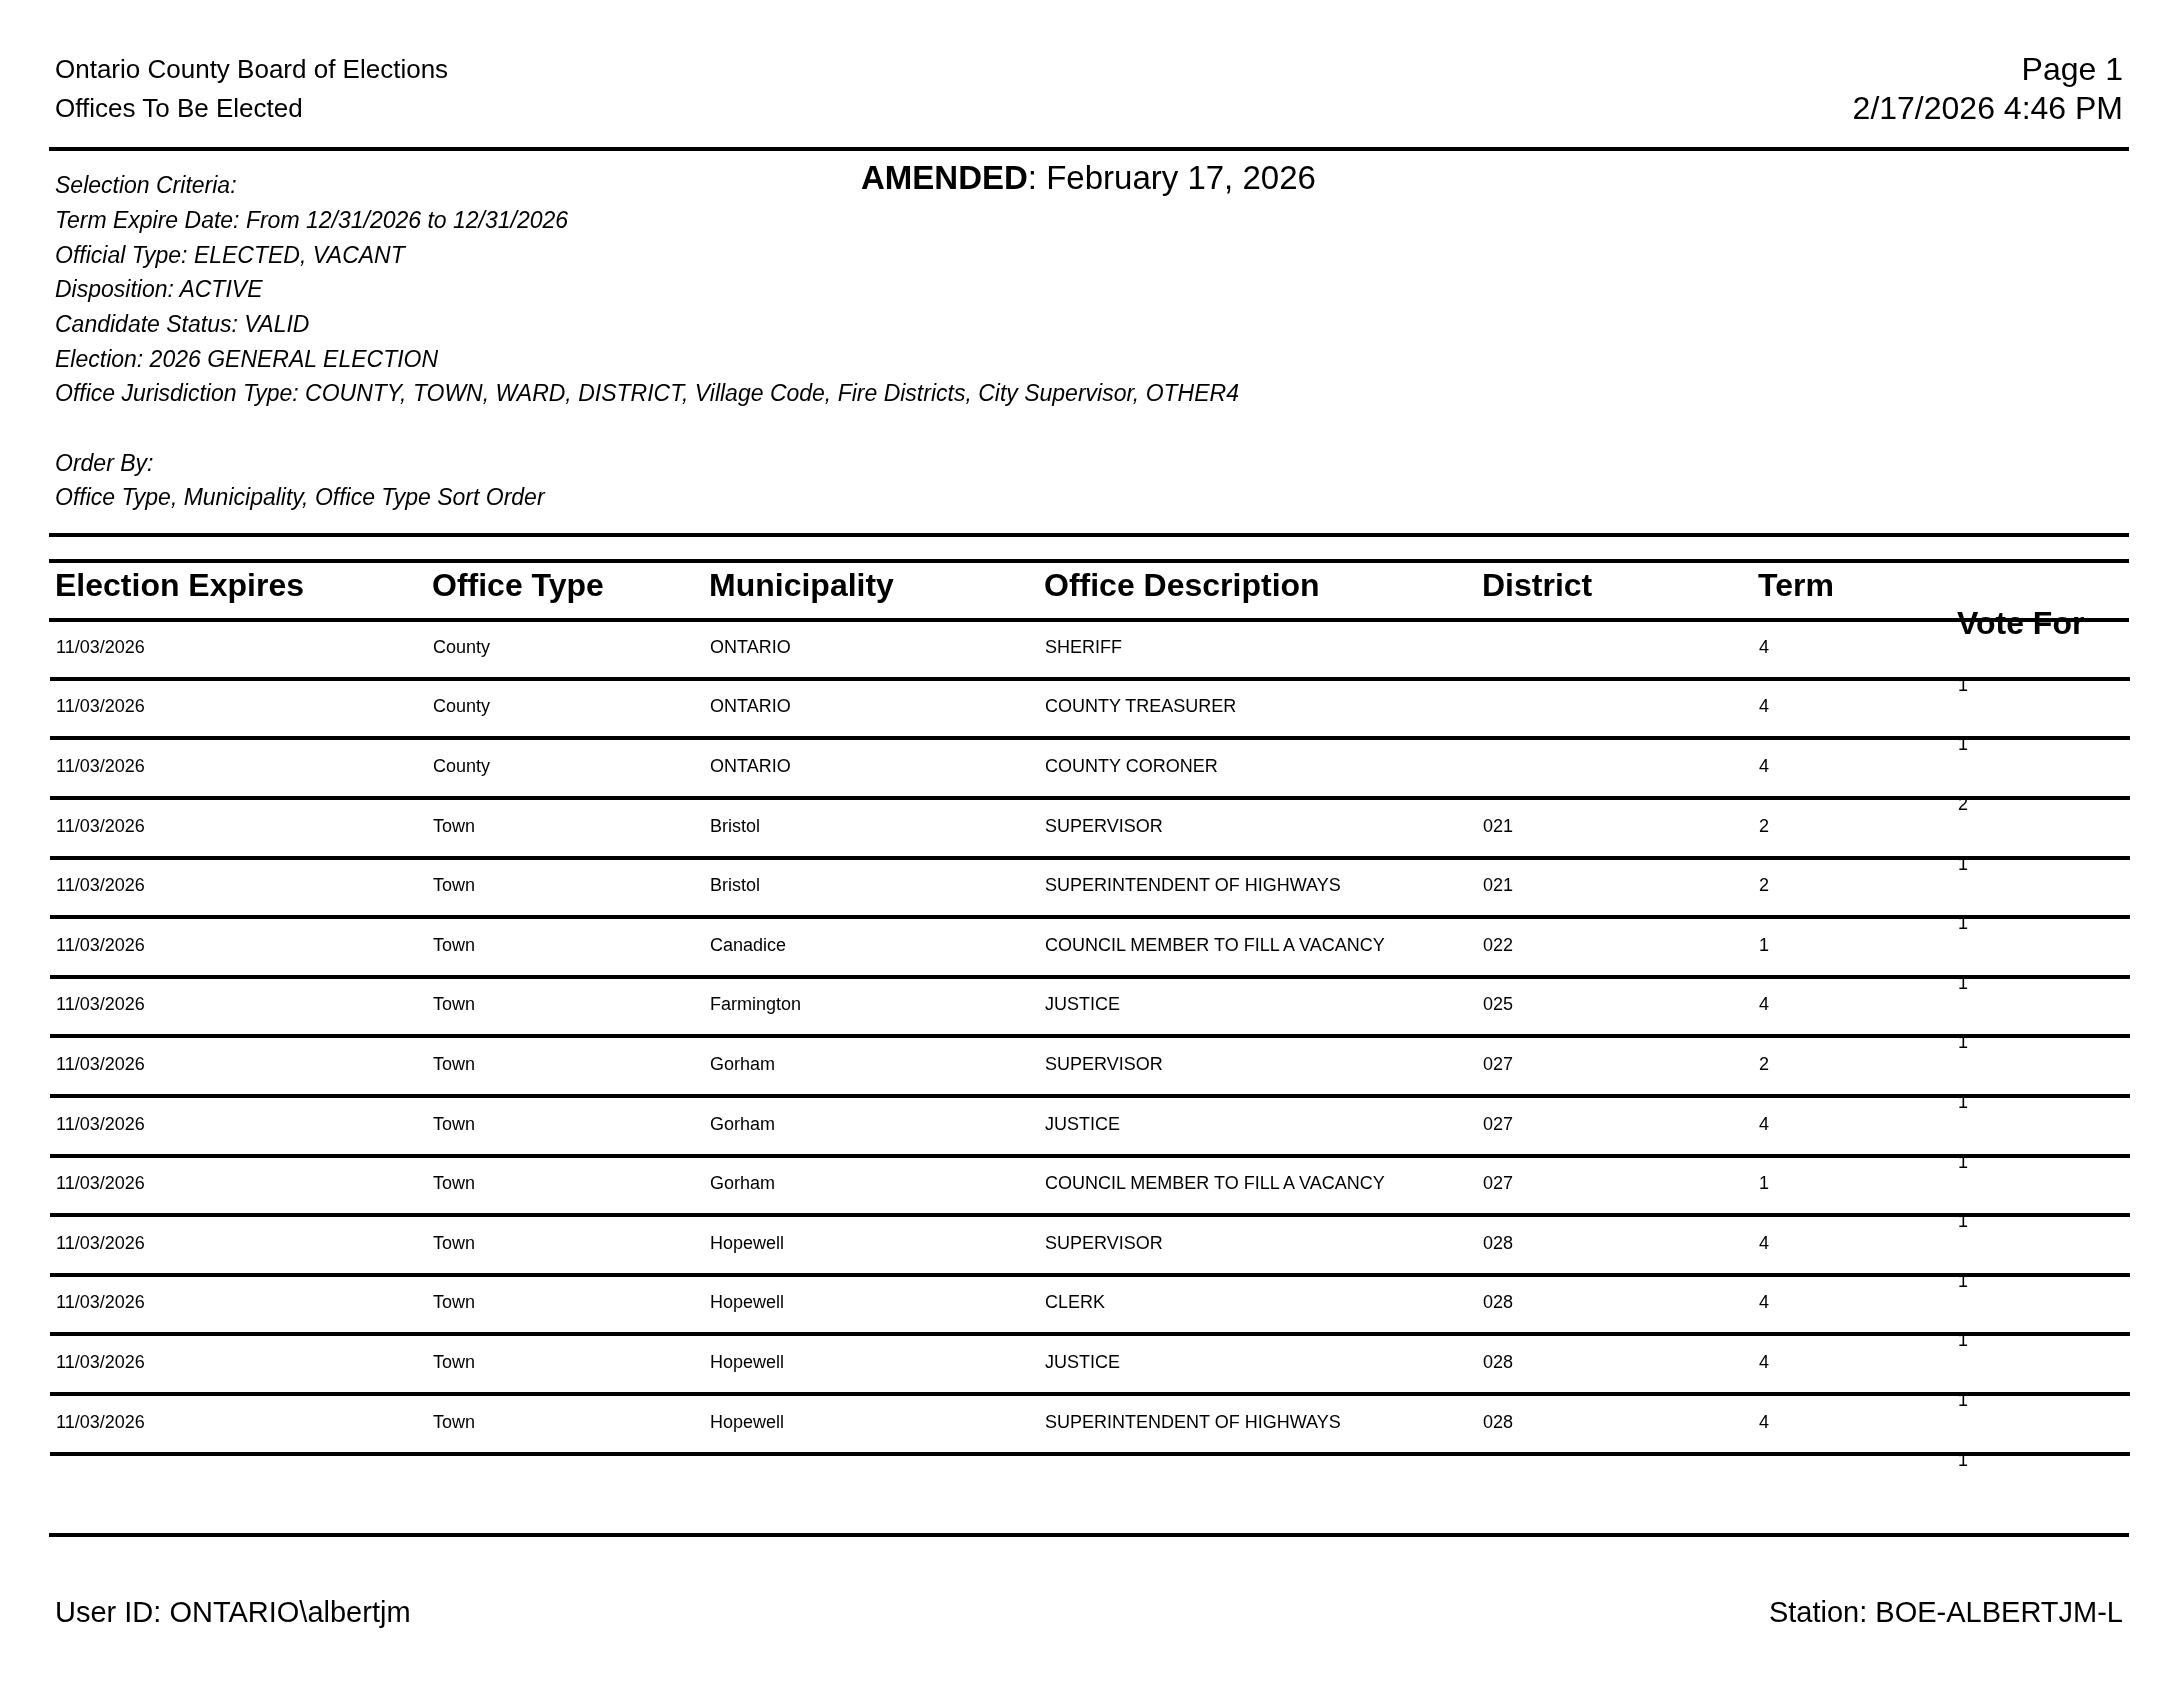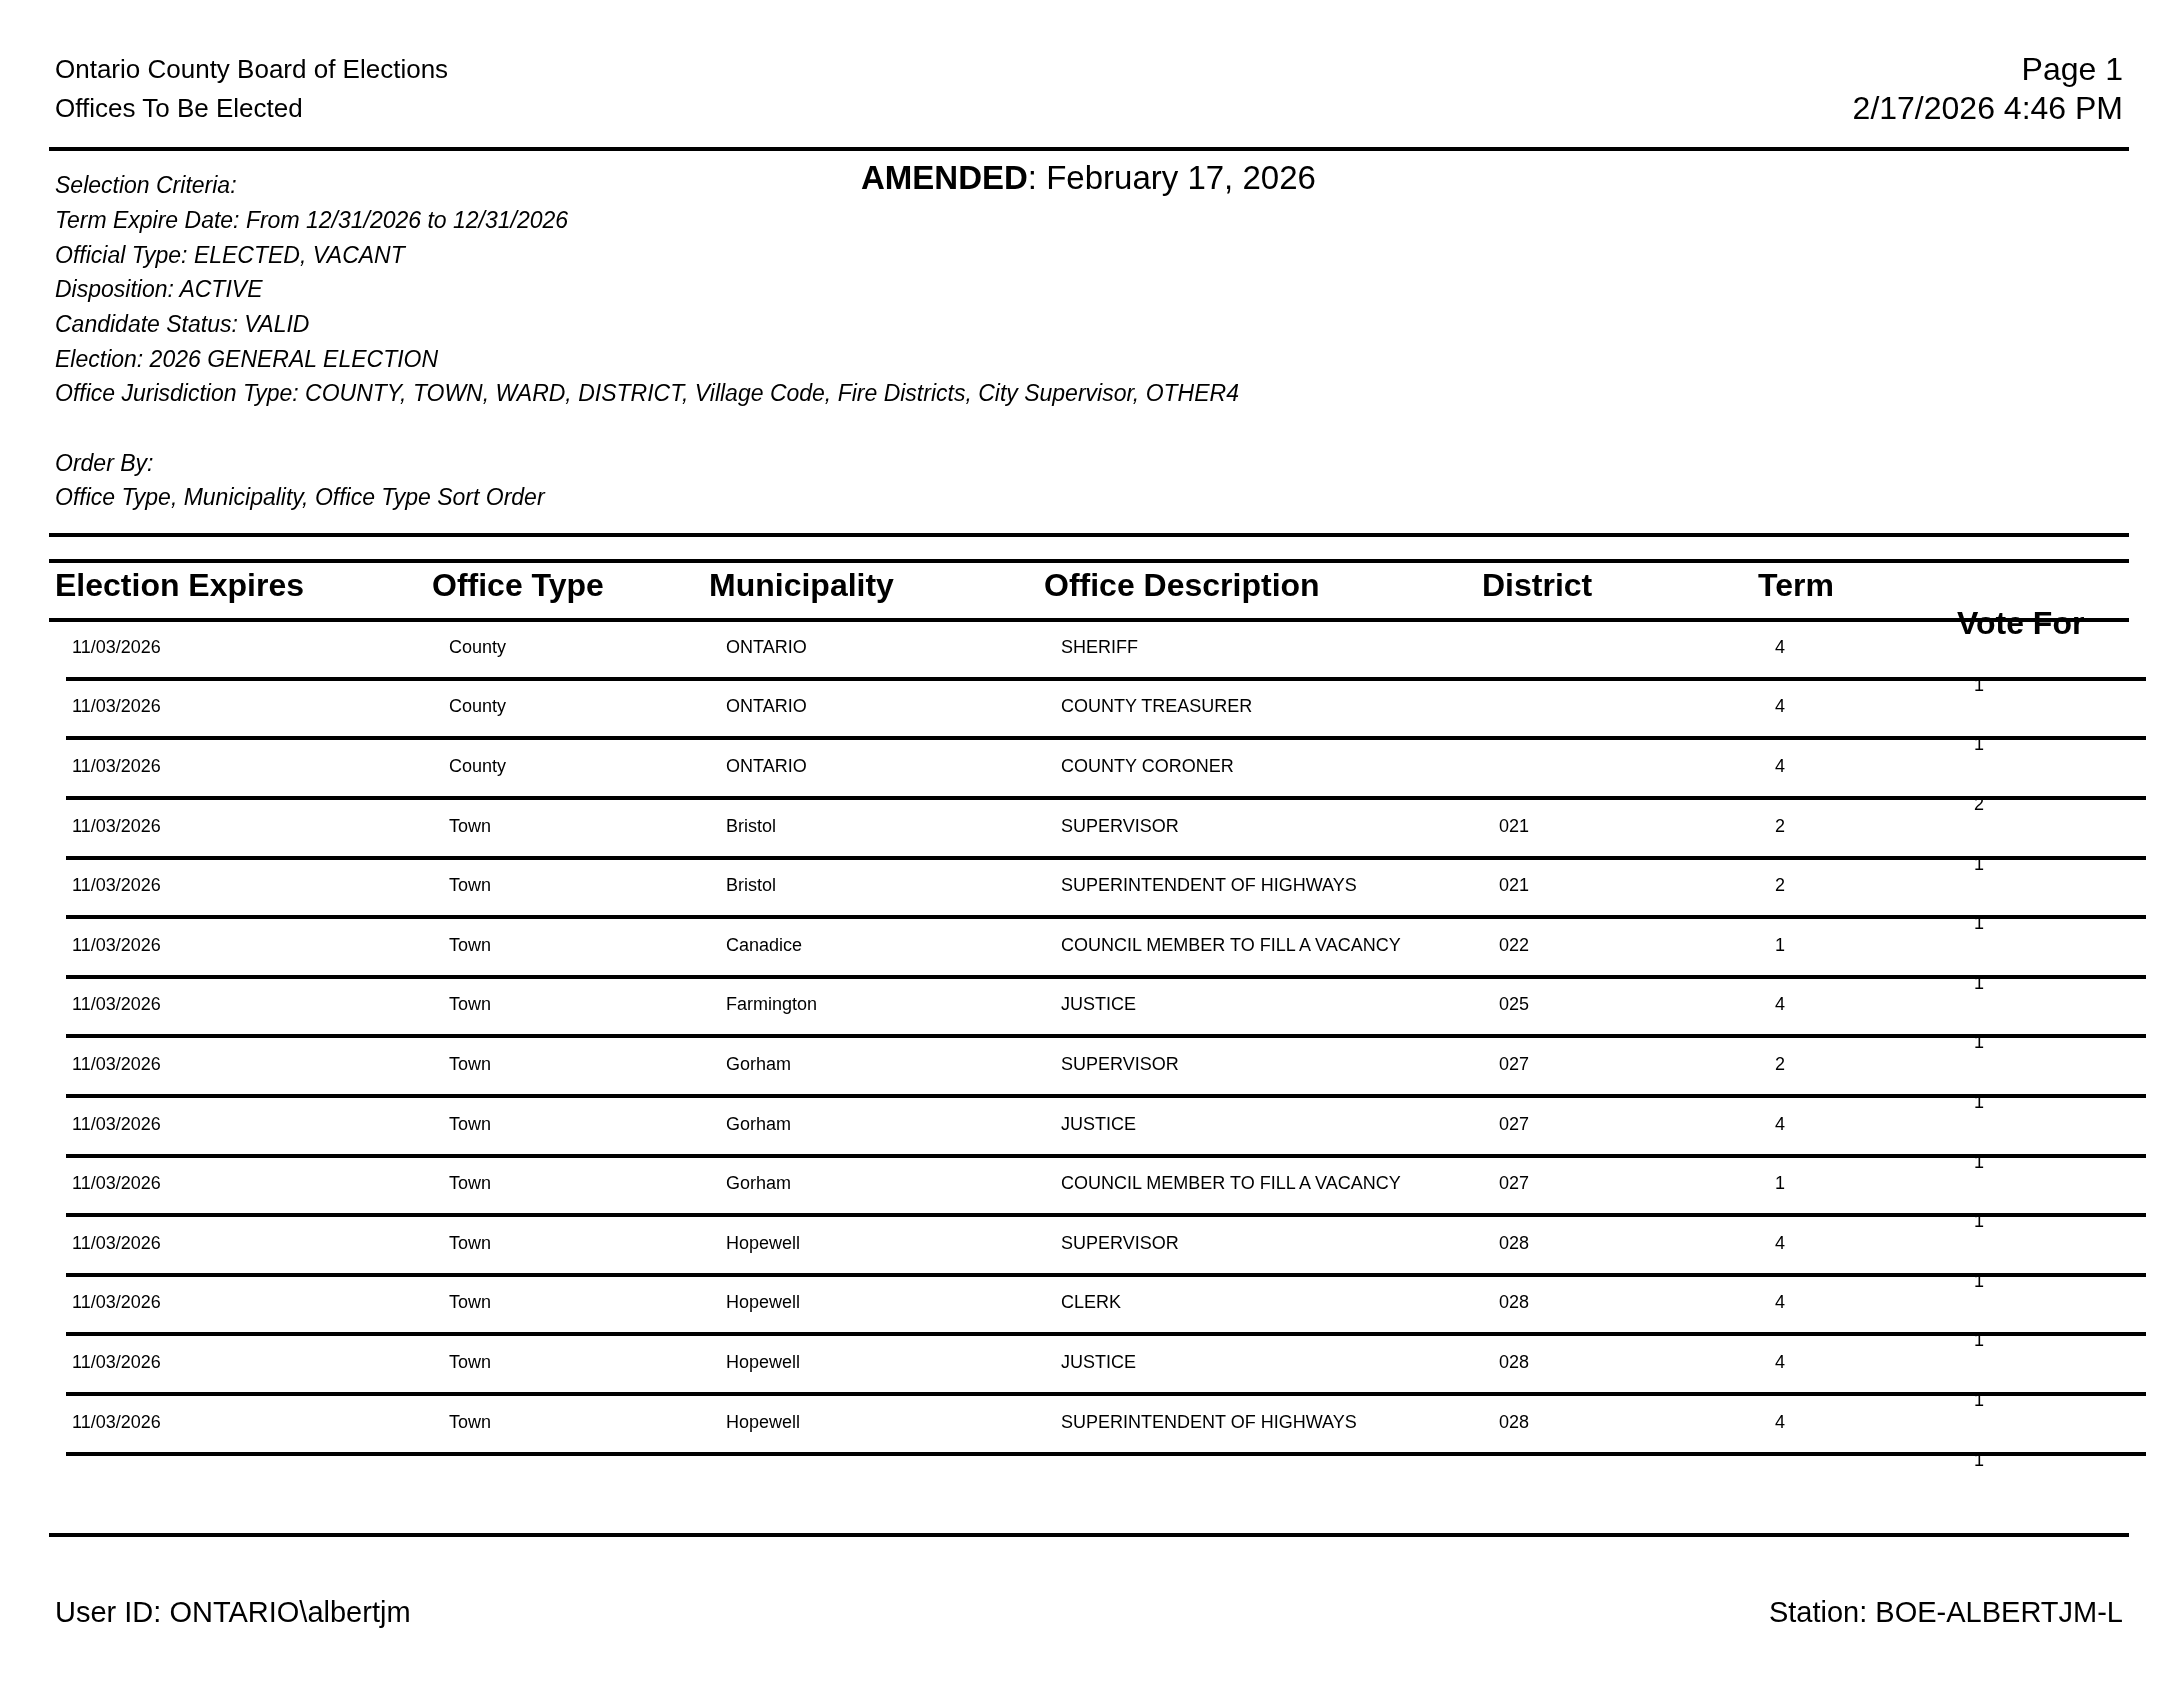--- a/index.html
+++ b/index.html
@@ -6,21 +6,21 @@
   body { width: 2178px; height: 1683px; position: relative; overflow: hidden;
          font-family: "Liberation Sans", sans-serif; color: #000; }
   .abs { position: absolute; white-space: nowrap; }
   .title { left: 55px; font-size: 26px; font-weight: normal; line-height: 40px; }
   .hdr-right { right: 55px; font-size: 32px; line-height: 40px; text-align: right; }
   .rule { position: absolute; left: 49px; width: 2080px; height: 4px; background: #000; }
   .crit { left: 55px; font-size: 23px; font-style: italic; line-height: 35px; }
   .amended { left: 861px; top: 158px; font-size: 33px; line-height: 40px; }
   .amended b { font-weight: bold; }
   .th { font-size: 32px; font-weight: bold; line-height: 30px; position: absolute; top: 570px; }
-  .row { position: absolute; left: 17px; width: 1850px; height: 59px; text-decoration: underline; }
+  .row { position: absolute; left: 1px; width: 1850px; height: 59px; text-decoration: underline; }
   .row .cell { position: absolute; top: 12px; font-size: 18px; line-height: 26px; }
   .row .rrule { position: absolute; left: 49px; width: 2080px; height: 4px; background: #000; bottom: 0; }
   .c0 { left: 55px; } .c1 { left: 432px; } .c2 { left: 709px; } .c3 { left: 1044px; }
   .c4 { left: 1482px; } .c5 { left: 1758px; } .c6 { left: 1957px; margin-top: 38px; }
   .footer { top: 1594px; font-size: 29px; line-height: 36px; }
 </style>
 </head>
 <body>
 
 <div class="abs title" style="top:49px;">Ontario County Board of Elections</div>

